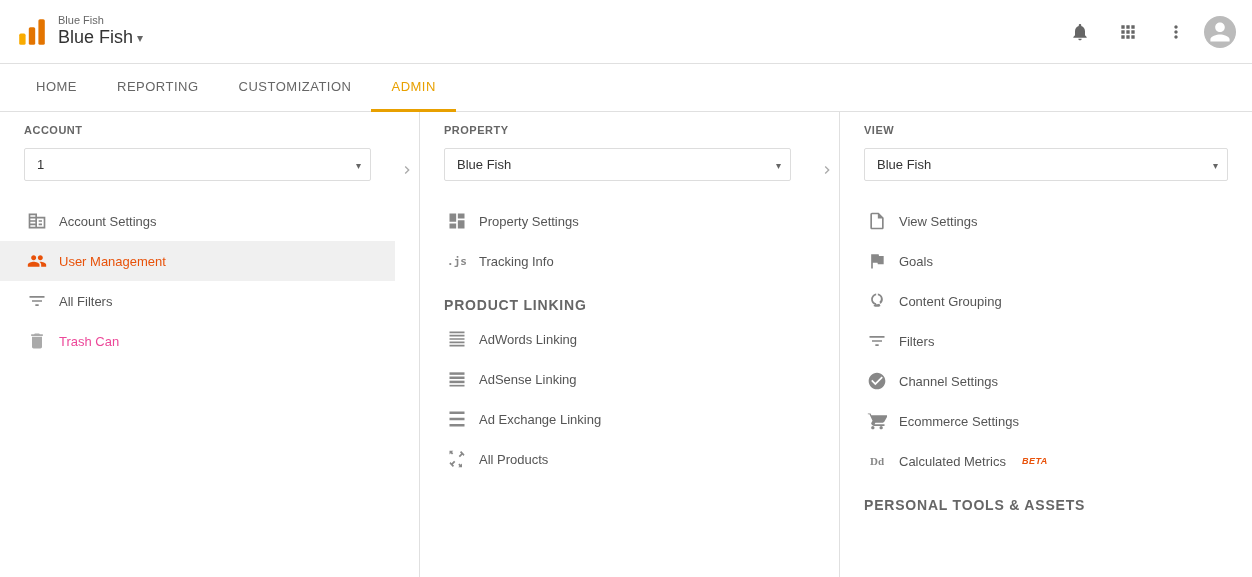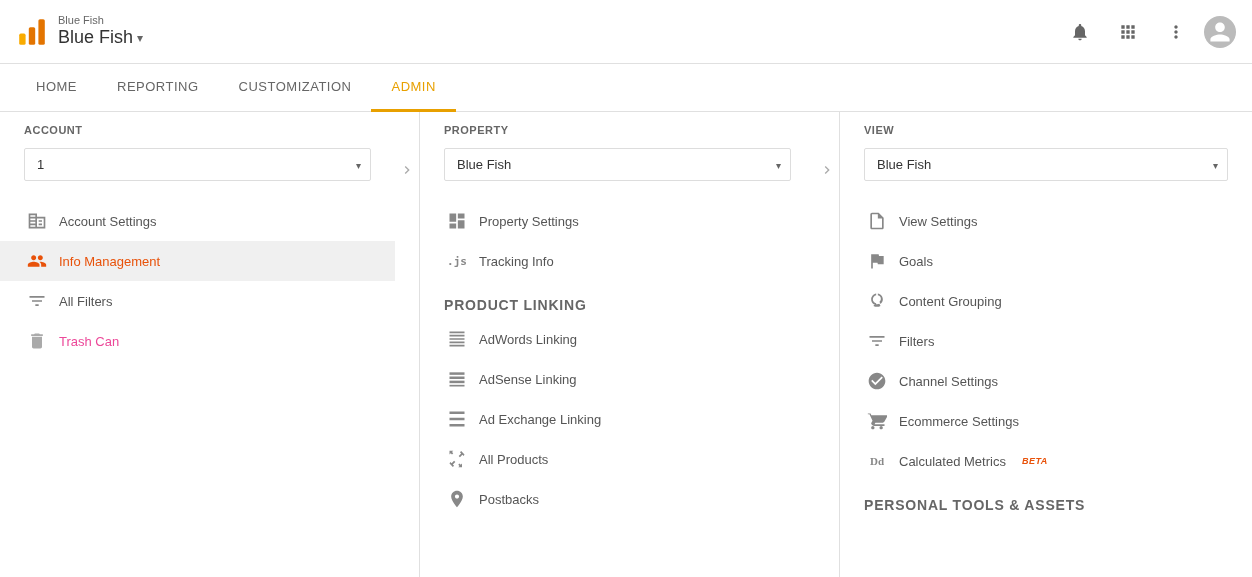--- a/index.html
+++ b/index.html
@@ -299,21 +299,21 @@
           </span>
           <span class="menu-label">Account Settings</span>
         </div>
 
         <div class="menu-item active">
           <span class="menu-icon">
             <svg class="icon-svg" viewBox="0 0 24 24" style="fill:#e8520a">
                 <path d="M16 11c1.66 0 2.99-1.34 2.99-3S17.66 5 16 5c-1.66 0-3 1.34-3 3s1.34 3 3 3zm-8 0c1.66 0 2.99-1.34 2.99-3S9.66 5 8 5C6.34 5 5 6.34 5 8s1.34 3 3 3zm0 2c-2.33 0-7 1.17-7 3.5V19h14v-2.5c0-2.33-4.67-3.5-7-3.5zm8 0c-.29 0-.62.02-.97.05 1.16.84 1.97 1.97 1.97 3.45V19h6v-2.5c0-2.33-4.67-3.5-7-3.5z"></path>
               </svg>
           </span>
-          <span class="menu-label">Info Management</span>
+          <span class="menu-label">User Management</span>
         </div>
 
         <div class="menu-item">
           <span class="menu-icon">
             <svg class="icon-svg" viewBox="0 0 24 24">
                 <path d="M10 18h4v-2h-4v2zM3 6v2h18V6H3zm3 7h12v-2H6v2z"></path>
               </svg>
           </span>
           <span class="menu-label">All Filters</span>
         </div>
@@ -397,28 +397,20 @@
 
         <div class="menu-item">
           <span class="menu-icon">
             <svg class="icon-svg" viewBox="0 0 24 24">
                 <path d="M21 6.5l-4-4-1.5 1.5L17 5.5l-3 3 1.5 1.5 3-3 1.5 1.5L21 6.5zM3 17.5l4 4 1.5-1.5L7 18.5l3-3-1.5-1.5-3 3-1.5-1.5L3 17.5zM3 6.5l1.5-1.5L6 6.5 7.5 5 6 3.5 7.5 2 3 2 3 6.5zM18 17.5L16.5 19 15 17.5 13.5 19 15 20.5 13.5 22 18 22 18 17.5z"></path>
               </svg>
           </span>
           <span class="menu-label">All Products</span>
         </div>
 
-        <div class="menu-item">
-          <span class="menu-icon">
-            <svg class="icon-svg" viewBox="0 0 24 24">
-                <path d="M12 2C8.13 2 5 5.13 5 9c0 5.25 7 13 7 13s7-7.75 7-13c0-3.87-3.13-7-7-7zm0 9.5c-1.38 0-2.5-1.12-2.5-2.5s1.12-2.5 2.5-2.5 2.5 1.12 2.5 2.5-1.12 2.5-2.5 2.5z"></path>
-              </svg>
-          </span>
-          <span class="menu-label">Postbacks</span>
-        </div>
       </div>
     </div>
 
     <div class="column-arrow">
       <svg width="16" height="16" viewBox="0 0 24 24" fill="#aaa">
           <path d="M10 6L8.59 7.41 13.17 12l-4.58 4.59L10 18l6-6z"></path>
         </svg>
     </div>
   </div>
 

